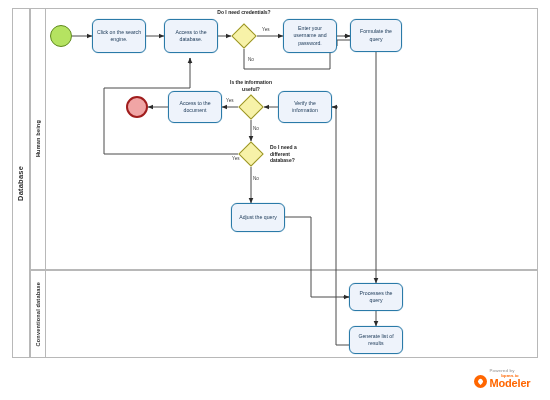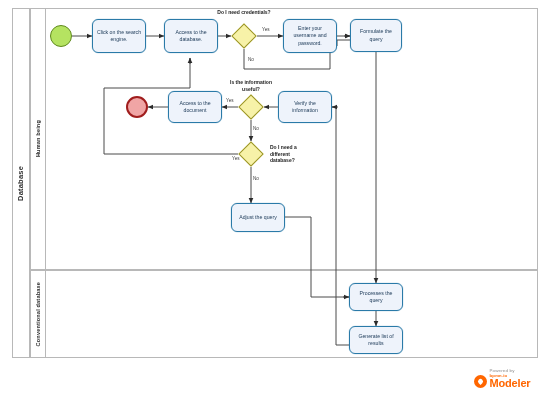--- a/index.html
+++ b/index.html
@@ -40,21 +40,21 @@
 
   
   .flow-label{position:absolute;font-size:4.6px;color:#3a3a3a;white-space:nowrap;}
   .gw-label{position:absolute;font-size:5px;font-weight:bold;color:#1c1c1c;
       text-align:center;line-height:1.3;white-space:pre-line;}
 
   
   #wires{position:absolute;left:0;top:0;width:550px;height:400px;pointer-events:none;}
 
   
-  .footer{position:absolute;display:flex;flex-direction:column;align-items:center;}
+  .footer{position:absolute;display:flex;flex-direction:column;align-items:center;text-align:center;}
   .footer .powered{font-size:4.4px;color:#8a8a8a;margin-bottom:1px;letter-spacing:.2px;}
   .logo-row{display:flex;align-items:center;gap:3px;}
   .logo-mark{width:13px;height:13px;border-radius:50%;background:#ff6600;
       display:flex;align-items:center;justify-content:center;}
   .logo-mark i{display:block;width:5px;height:5px;background:#fff;
       border-radius:50% 50% 50% 0;transform:rotate(-45deg);}
   .logo-text{display:flex;flex-direction:column;line-height:1;}
   .logo-brand{font-size:4.2px;color:#ff6600;font-weight:bold;letter-spacing:.2px;}
   .logo-word{font-size:11px;color:#ff6600;font-weight:bold;letter-spacing:-.2px;}
 </style>

